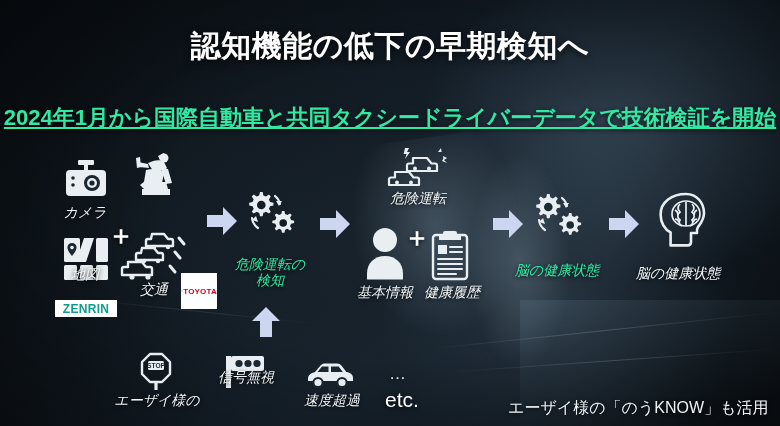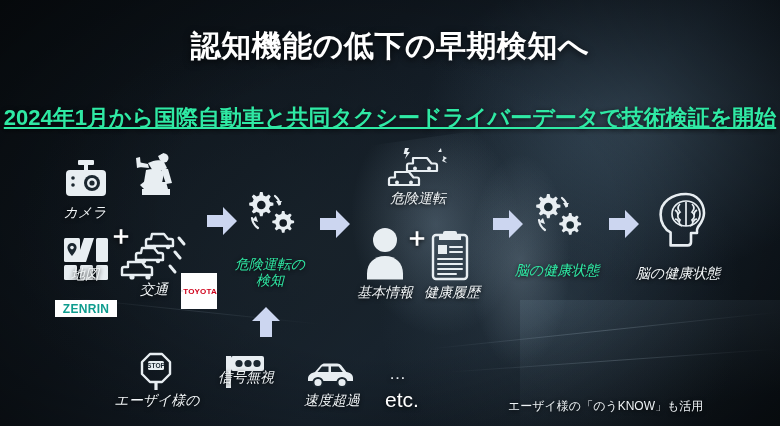--- a/index.html
+++ b/index.html
@@ -45,21 +45,21 @@
     text-shadow:0 1px 4px rgba(0,0,0,.85);}
   .lbl.grn{color:#2fe9a4;}
   .lbl.c{text-align:center;font-style:italic;}
   .ic{position:absolute;}
   .plus{position:absolute;color:#ffffff;font-size:26px;font-weight:bold;line-height:1;
     text-shadow:0 1px 4px rgba(0,0,0,.8);}
   .dots{position:absolute;color:#e8eef2;font-size:17px;letter-spacing:2px;
     text-shadow:0 1px 4px rgba(0,0,0,.8);}
   .etc{position:absolute;color:#ffffff;font-size:21px;
     text-shadow:0 1px 4px rgba(0,0,0,.8);}
-  .note{position:absolute;color:#eef3f6;font-size:12px;white-space:nowrap;
+  .note{position:absolute;color:#eef3f6;font-size:16px;white-space:nowrap;
     text-shadow:0 1px 4px rgba(0,0,0,.85);}
 
   
   .logo-km{position:absolute;background:#ffffff;border:1.5px solid #1d3f8f;
     display:flex;align-items:center;justify-content:center;}
   .logo-km span{color:#1d4096;font-size:19px;font-weight:bold;font-family:"Liberation Serif",serif;
     line-height:1;letter-spacing:-1px;}
   .logo-zenrin{position:absolute;background:#ffffff;display:flex;align-items:center;justify-content:center;}
   .logo-zenrin span{color:#0e9c8e;font-size:12px;font-weight:bold;letter-spacing:.3px;line-height:1;}
   .logo-toyota{position:absolute;background:#ffffff;display:flex;flex-direction:row;

